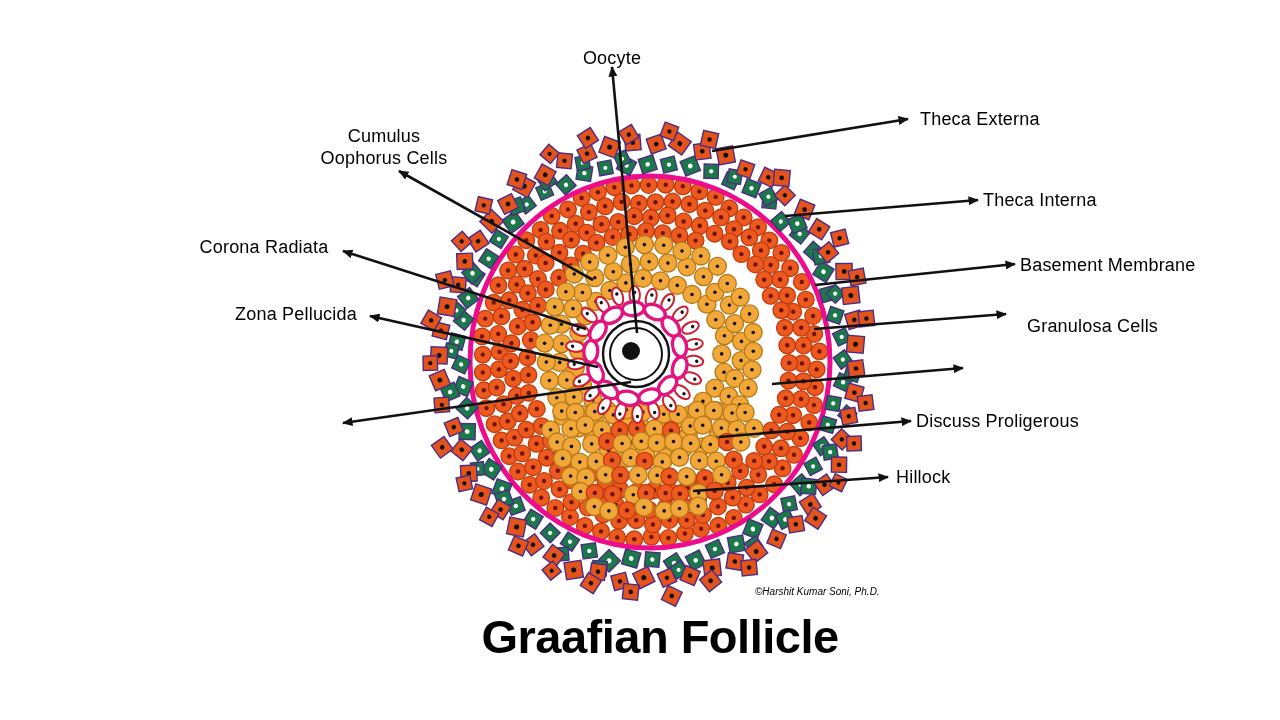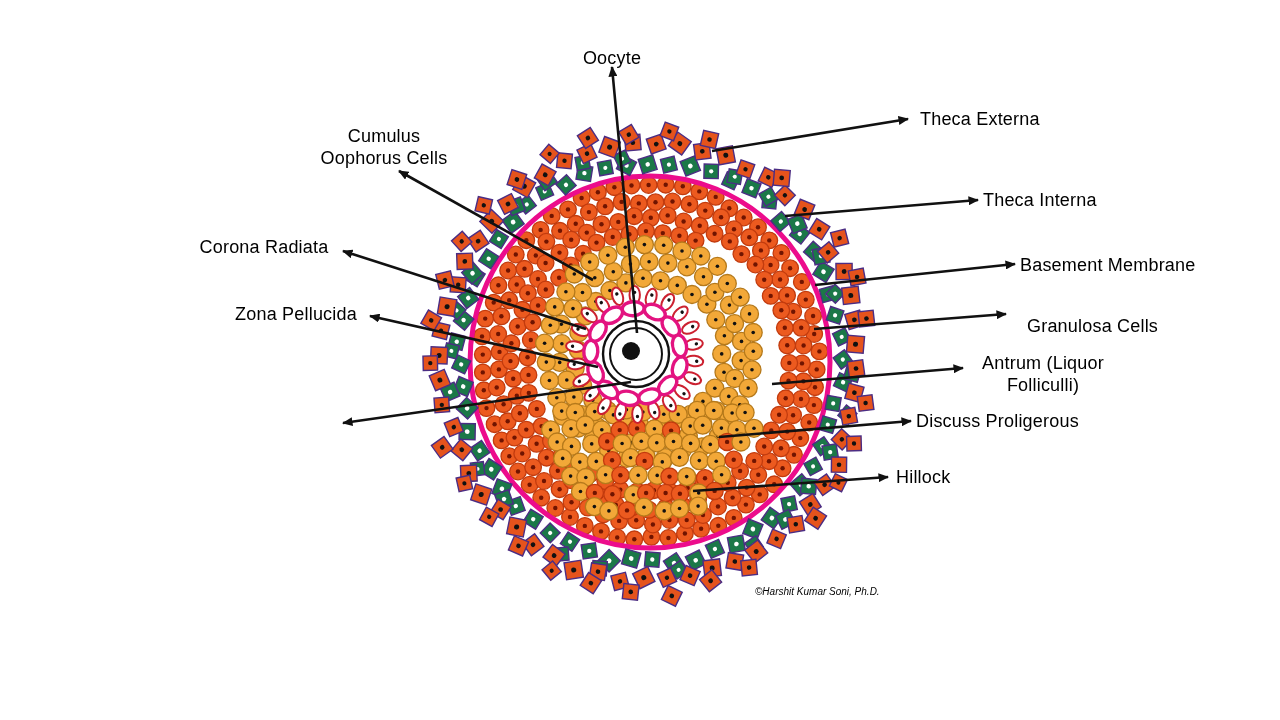--- a/index.html
+++ b/index.html
@@ -2316,25 +2316,22 @@
       </div>
       <div class="dlabel left" style="left: 983px; top: 200px;">
         <div>Theca Interna</div>
       </div>
       <div class="dlabel left" style="left: 1020px; top: 265px; text-align: right;">
         <div>Basement Membrane</div>
       </div>
       <div class="dlabel left" style="left: 1011px; top: 326px; margin-left: 16px;">
         <div>Granulosa Cells</div>
       </div>
-      <div class="dlabel center" style="left: 1043px; top: 374px;">
-        <div>Antrum (Liquor</div>
-        <div>Folliculli)</div>
-      </div>
       <div class="dlabel left" style="left: 916px; top: 421px;">
         <div>Discuss Proligerous</div>
       </div>
       <div class="dlabel left" style="left: 896px; top: 477px;">
         <div>Hillock</div>
       </div>
     </div>
+  <div class="title">Graafian Follicle</div>
   <div class="credit">©Harshit Kumar Soni, Ph.D.</div>
 </div>
 
 </body></html>

